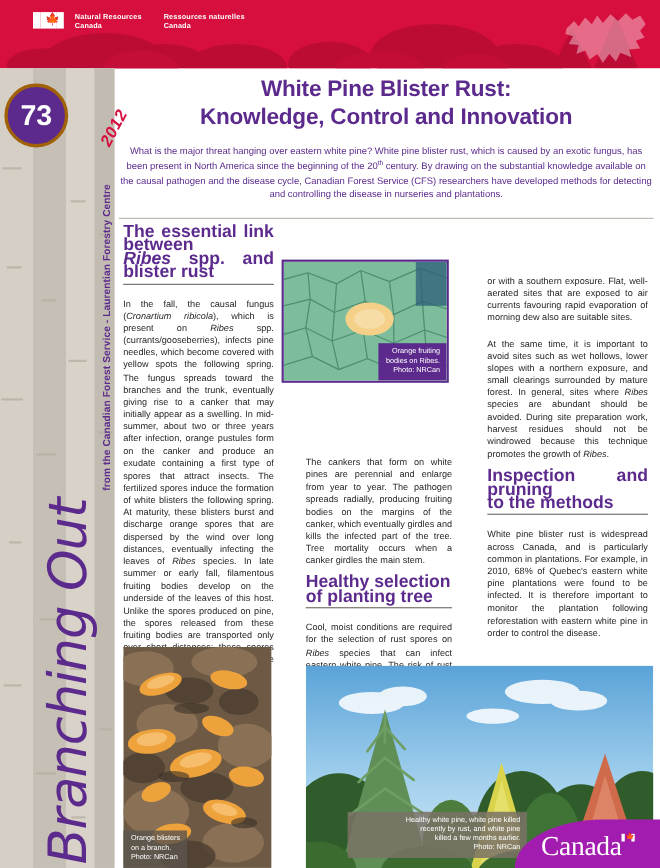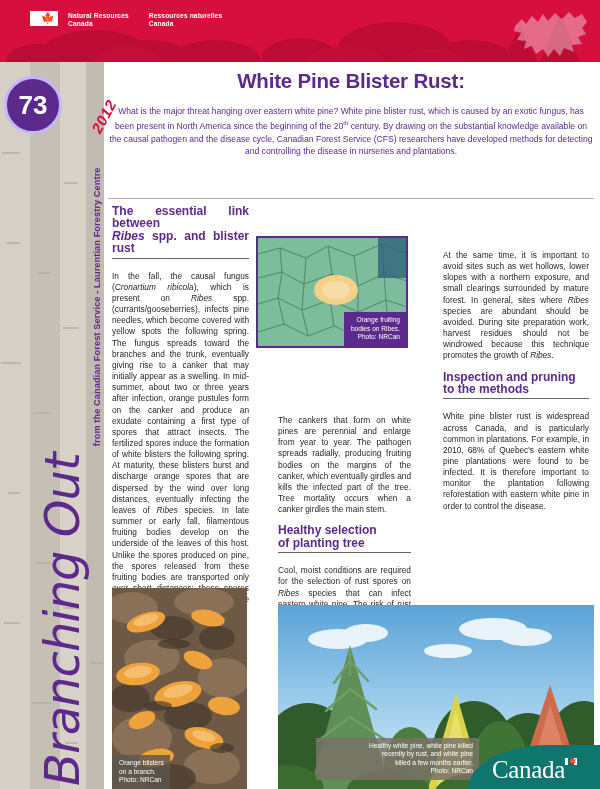--- a/index.html
+++ b/index.html
@@ -58,21 +58,21 @@
     -webkit-text-stroke:0;
   }
   .brand-sub{
     font-size:9.2px;font-weight:bold;color:#5b2a8c;white-space:nowrap;
     align-self:flex-end;padding-bottom:12px;letter-spacing:.1px;
   }
 
   
   .badge{
     position:absolute;left:4px;top:76px;width:58px;height:58px;border-radius:50%;
-    background:#5b2a8c;border:3px solid #c4b5fd;box-sizing:border-box;
+    background:#5b2a8c;border:3px solid #a16207;box-sizing:border-box;
     display:flex;align-items:center;justify-content:center;z-index:6;
   }
   .badge span{color:#fff;font-size:26px;font-weight:bold;line-height:26px;}
 
   .year{
     position:absolute;left:88px;top:128px;
     color:#d60f3e;font-size:15px;font-weight:bold;font-style:italic;
     transform:rotate(-62deg);transform-origin:left top;z-index:6;letter-spacing:.5px;
   }
 
@@ -92,21 +92,21 @@
   .hrule{position:absolute;left:108px;top:198px;width:486px;height:1px;background:#b9b2a8;}
 
   
   .col{position:absolute;font-size:8.3px;line-height:11.15px;color:#231f20;text-align:justify;}
   .col p{margin:12px 0 9px 0;}
   .col-1{left:112px;top:205px;width:137px;}
   .col-2{left:278px;top:403px;width:133px;}
   .col-3{left:443px;top:238px;width:146px;}
 
   .sec-head{
-    color:#5b2a8c;font-size:12px;line-height:12.4px;font-weight:bold;
+    color:#5b2a8c;font-size:16px;line-height:12.4px;font-weight:bold;
     margin:0 0 3px 0;
   }
   .sec-head .ital{font-style:italic;}
   .sec-rule{height:1px;background:#6e6760;margin:0 0 7px 0;width:100%;}
   .ital{font-style:italic;}
 
   
   .photo{position:absolute;overflow:hidden;}
   .photo .cap{
     position:absolute;right:0;bottom:0;
@@ -120,21 +120,21 @@
   
   .photo-blister{left:112px;top:588px;width:135px;height:201px;}
   .photo-blister .cap{left:0;right:auto;text-align:left;background:rgba(92,86,78,.82);}
   
   .photo-plant{left:278px;top:605px;width:316px;height:184px;}
   .photo-plant .cap{right:auto;left:38px;bottom:9px;text-align:right;background:rgba(122,114,103,.86);color:#fff;width:150px;}
 
   
   .canada{
     position:absolute;right:0;bottom:0;width:132px;height:44px;
-    background:#0f766e;border-top-left-radius:80px 44px;z-index:8;
+    background:#a21caf;border-top-left-radius:80px 44px;z-index:8;
     display:flex;align-items:center;justify-content:center;
   }
   .canada-txt{
     font-family:"Liberation Serif", serif;
     color:#fff;font-size:25px;line-height:25px;letter-spacing:-.3px;position:relative;
     padding-right:11px;top:2px;
   }
   .canada-flag{position:absolute;right:-1px;top:1px;width:12px;height:7px;}
   .canada-flag .cb{position:absolute;top:0;height:7px;width:3px;background:#fff;}
   .canada-flag .cb.l{left:0;}
@@ -220,20 +220,21 @@
   </div>
 
   <div class="badge">
     <span>73</span>
   </div>
   <div class="year">2012</div>
 
   <div class="title-block">
     <div class="doc-title">
       <div>White Pine Blister Rust:</div>
+      <div>Knowledge, Control and Innovation</div>
     </div>
     <div class="lede">
       <span>What is the major threat hanging over eastern white pine? White pine blister rust, which is caused by an exotic fungus, has been present in North America since the beginning of the 20</span><sup>th</sup><span> century. By drawing on the substantial knowledge available on the causal pathogen and the disease cycle, Canadian Forest Service (CFS) researchers have developed methods for detecting and controlling the disease in nurseries and plantations.</span>
     </div>
   </div>
 
   <div class="hrule"></div>
 
   <div class="col col-1">
     <div class="sec-head">
@@ -248,20 +249,21 @@
     <p>The cankers that form on white pines are perennial and enlarge from year to year. The pathogen spreads radially, producing fruiting bodies on the margins of the canker, which eventually girdles and kills the infected part of the tree. Tree mortality occurs when a canker girdles the main stem.</p>
     <div class="sec-head">
       <div>Healthy selection</div>
       <div>of planting tree</div>
     </div>
     <div class="sec-rule"></div>
     <p><span>Cool, moist conditions are required for the selection of rust spores on </span><span class="ital">Ribes</span><span> species that can infect eastern white pine. The risk of rust infection can be reduced by selecting sites with well-drained soil, located on upper slopes</span></p>
   </div>
 
   <div class="col col-3">
+    <p>or with a southern exposure. Flat, well-aerated sites that are exposed to air currents favouring rapid evaporation of morning dew also are suitable sites.</p>
     <p><span>At the same time, it is important to avoid sites such as wet hollows, lower slopes with a northern exposure, and small clearings surrounded by mature forest. In general, sites where </span><span class="ital">Ribes</span><span> species are abundant should be avoided. During site preparation work, harvest residues should not be windrowed because this technique promotes the growth of </span><span class="ital">Ribes</span><span>.</span></p>
     <div class="sec-head">
       <div>Inspection and pruning</div>
       <div>to the methods</div>
     </div>
     <div class="sec-rule"></div>
     <p>White pine blister rust is widespread across Canada, and is particularly common in plantations. For example, in 2010, 68% of Quebec's eastern white pine plantations were found to be infected. It is therefore important to monitor the plantation following reforestation with eastern white pine in order to control the disease.</p>
   </div>
 
   <div class="photo photo-leaf">

